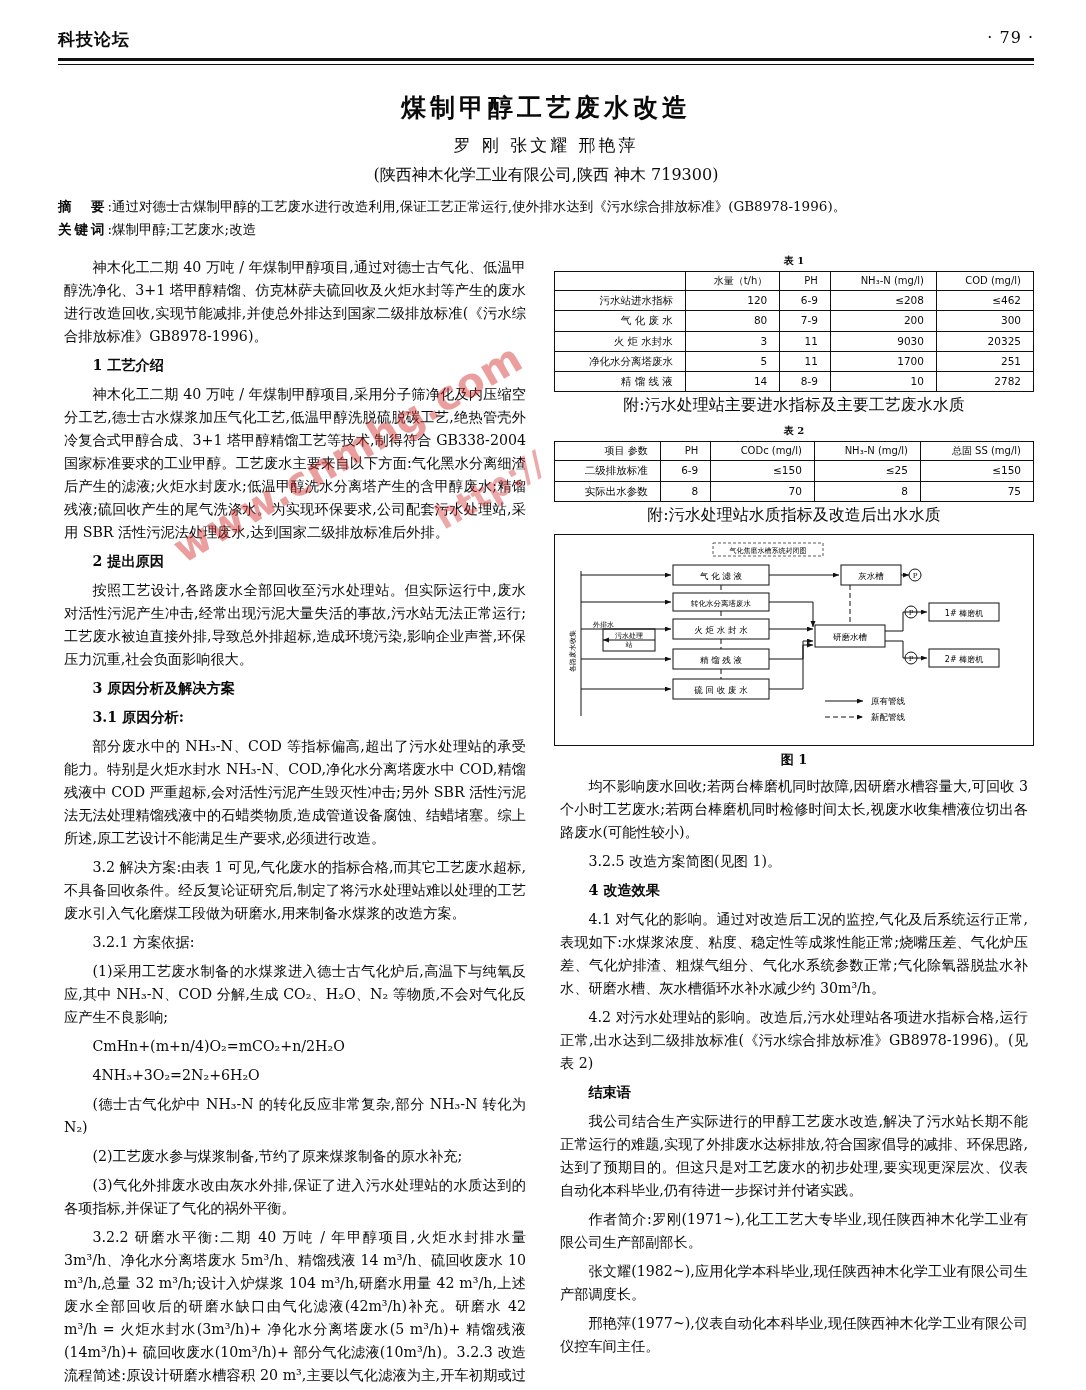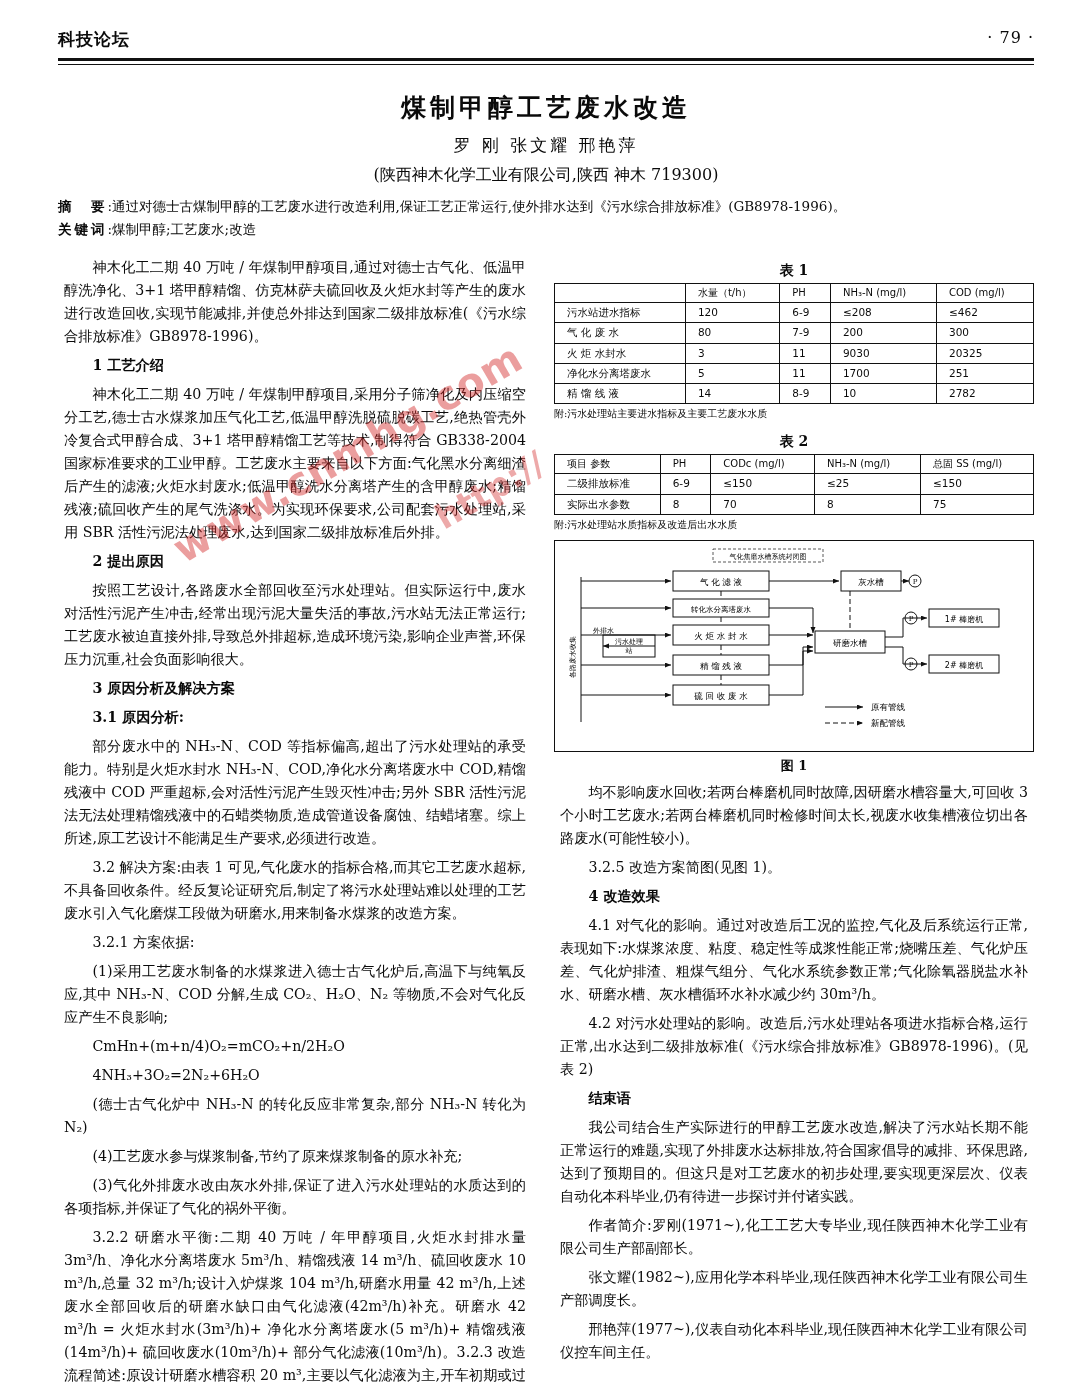--- a/index.html
+++ b/index.html
@@ -49,31 +49,31 @@
   
   .cols{
     display:flex;gap:22px;margin-top:10px;
   }
   .col{width:480px;}
   .col p{margin:6px;font-size:14.2px;line-height:1.62;text-align:justify;}
   .col p.ind{text-indent:2em;}
   .col p.h{font-weight:bold;}
   .col p.c{text-align:left;}
   
-  .tbl-cap{text-align:center;font-size:14px;font-weight:bold;margin:12px 0 3px;}
+  .tbl-cap{text-align:center;font-size:10px;font-weight:bold;margin:4px 0 3px;}
   table.t{
     border-collapse:collapse;width:100%;
     font-size:10.5px;font-family:"DejaVu Sans","Liberation Sans",sans-serif;
   }
   table.t td,table.t th{
-    border:1px solid #111;padding:3px 12px;text-align:left;font-weight:normal;
+    border:1px solid #111;padding:3px 12px;text-align:right;font-weight:normal;
     line-height:1.25;
   }
   table.t thead td{font-size:10px;}
-  .t-note{font-size:10px;margin:3px 0 8px;}
+  .t-note{font-size:16px;margin:3px 0 8px;text-align:center;}
   
   .fig-wrap{border:1px solid #111;padding:6px 8px 4px;margin-top:4px;position:relative;}
   .fig-cap{text-align:center;font-size:13px;font-weight:bold;margin-top:5px;}
   svg{display:block;}
   
   .wm{
     position:absolute;left:150px;top:430px;
     transform:rotate(-30deg);
     color:rgba(210,40,40,.45);
     font-size:40px;font-weight:bold;
@@ -122,21 +122,21 @@
         <p class="ind">按照工艺设计,各路废水全部回收至污水处理站。但实际运行中,废水对活性污泥产生冲击,经常出现污泥大量失活的事故,污水站无法正常运行;工艺废水被迫直接外排,导致总外排超标,造成环境污染,影响企业声誉,环保压力沉重,社会负面影响很大。</p>
         <p class="h ind">3 原因分析及解决方案</p>
         <p class="h ind">3.1 原因分析:</p>
         <p class="ind">部分废水中的 NH₃-N、COD 等指标偏高,超出了污水处理站的承受能力。特别是火炬水封水 NH₃-N、COD,净化水分离塔废水中 COD,精馏残液中 COD 严重超标,会对活性污泥产生毁灭性冲击;另外 SBR 活性污泥法无法处理精馏残液中的石蜡类物质,造成管道设备腐蚀、结蜡堵塞。综上所述,原工艺设计不能满足生产要求,必须进行改造。</p>
         <p class="ind">3.2 解决方案:由表 1 可见,气化废水的指标合格,而其它工艺废水超标,不具备回收条件。经反复论证研究后,制定了将污水处理站难以处理的工艺废水引入气化磨煤工段做为研磨水,用来制备水煤浆的改造方案。</p>
         <p class="ind">3.2.1 方案依据:</p>
         <p class="ind">(1)采用工艺废水制备的水煤浆进入德士古气化炉后,高温下与纯氧反应,其中 NH₃-N、COD 分解,生成 CO₂、H₂O、N₂ 等物质,不会对气化反应产生不良影响;</p>
         <p class="c" style="text-indent: 2em;">CmHn+(m+n/4)O₂=mCO₂+n/2H₂O</p>
         <p class="c" style="text-indent: 2em;">4NH₃+3O₂=2N₂+6H₂O</p>
         <p class="ind">(德士古气化炉中 NH₃-N 的转化反应非常复杂,部分 NH₃-N 转化为 N₂)</p>
-        <p class="ind">(4)工艺废水参与煤浆制备,节约了原来煤浆制备的原水补充;</p>
+        <p class="ind">(2)工艺废水参与煤浆制备,节约了原来煤浆制备的原水补充;</p>
         <p class="ind">(3)气化外排废水改由灰水外排,保证了进入污水处理站的水质达到的各项指标,并保证了气化的祸外平衡。</p>
         <p class="ind">3.2.2 研磨水平衡:二期 40 万吨 / 年甲醇项目,火炬水封排水量 3m³/h、净化水分离塔废水 5m³/h、精馏残液 14 m³/h、硫回收废水 10 m³/h,总量 32 m³/h;设计入炉煤浆 104 m³/h,研磨水用量 42 m³/h,上述废水全部回收后的研磨水缺口由气化滤液(42m³/h)补充。研磨水 42 m³/h = 火炬水封水(3m³/h)+ 净化水分离塔废水(5 m³/h)+ 精馏残液(14m³/h)+ 硫回收废水(10m³/h)+ 部分气化滤液(10m³/h)。3.2.3 改造流程简述:原设计研磨水槽容积 20 m³,主要以气化滤液为主,开车初期或过滤机出现故障无滤液时补充原水。改造时重新配置容积为 100 m³ 的研磨水槽,回收部分滤液、全部火炬废水、全部净化水分离塔废水、全部甲醇残液、全部硫回收废水作为制浆研磨水,剩余滤液进灰水槽。3.2.4 系统运行情况:二期煤浆制备工段共配有两台棒磨机,全部或单台运行时,通过调节气化滤液来调节研磨水槽液位,</p>
       </div>
 
     <div class="col" id="col-right">
 
       <div class="tbl-cap">表 1</div>
       <table class="t" id="table1">
           <thead>
             <tr>

